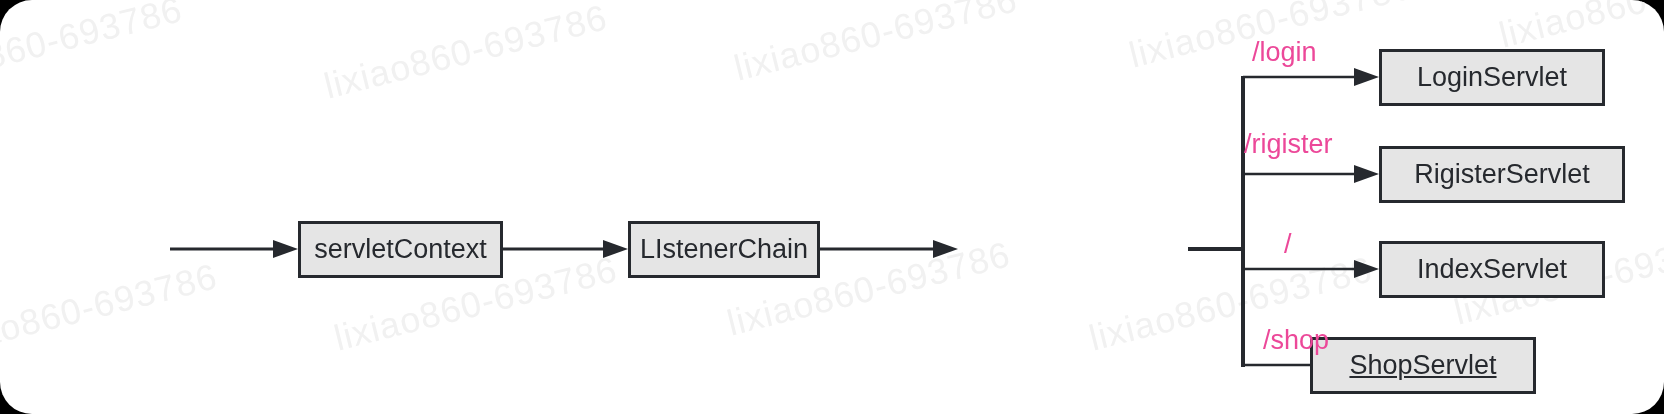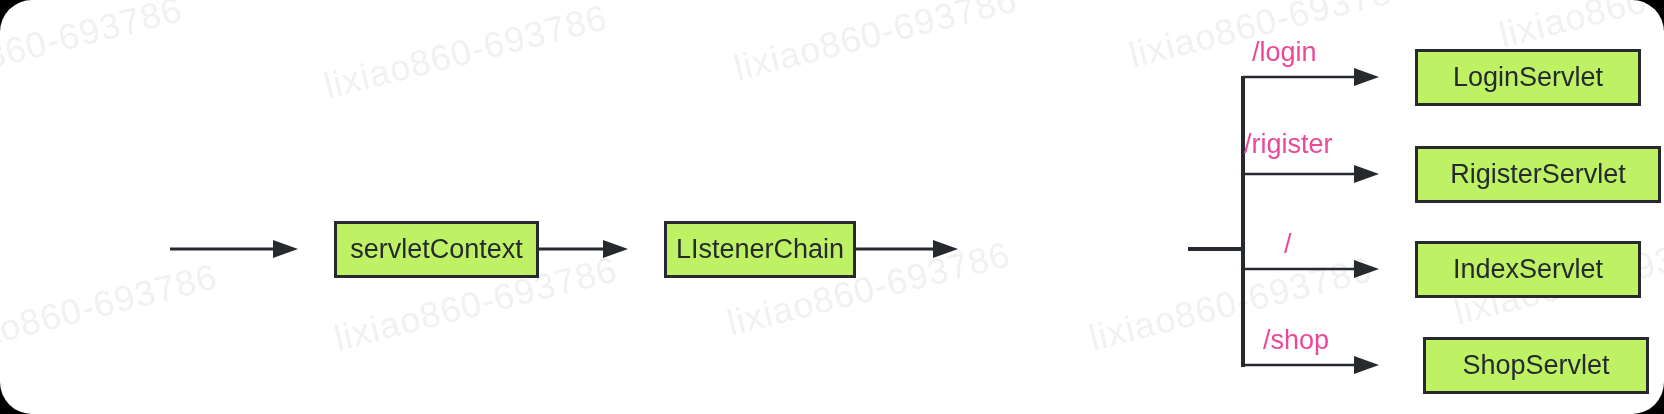--- a/index.html
+++ b/index.html
@@ -31,28 +31,27 @@
     position: absolute;
     left: 0;
     top: 0;
     width: 1664px;
     height: 414px;
   }
   .node {
     position: absolute;
     box-sizing: border-box;
     border: 3px solid #26292e;
-    background: #bef264;
+    background: #e5e5e5;
     display: flex;
     align-items: center;
     justify-content: center;
     font-size: 27px;
     color: #26292e;
     height: 57px;
-    margin-left: 36px;
   }
   .main-row { top: 221px; }
   .blabel {
     position: absolute;
     font-size: 27px;
     color: #ec4899;
     white-space: nowrap;
   }
 </style>
 </head>
@@ -100,20 +99,20 @@
       <polygon points="1379,365 1354,356 1354,374" stroke="none"></polygon>
     </g>
   </svg>
 
   <div class="node main-row" style="left:298px; width:205px;">servletContext</div>
   <div class="node main-row" style="left:628px; width:192px;">LIstenerChain</div>
 
   <div class="node" style="left:1379px; top:49px;  width:226px;">LoginServlet</div>
   <div class="node" style="left:1379px; top:146px; width:246px;">RigisterServlet</div>
   <div class="node" style="left:1379px; top:241px; width:226px;">IndexServlet</div>
-  <div class="node" style="left:1387px; top:337px; width:226px;">ShopServlet</div>
+  <div class="node" style="left:1310px; top:337px; width:226px;text-decoration:underline;">ShopServlet</div>
 
   <div class="blabel" style="left:1252px; top:37px;">/login</div>
   <div class="blabel" style="left:1244px; top:129px;">/rigister</div>
   <div class="blabel" style="left:1284px; top:229px;">/</div>
   <div class="blabel" style="left:1263px; top:325px;">/shop</div>
 
 </div>
 
 </body></html>

